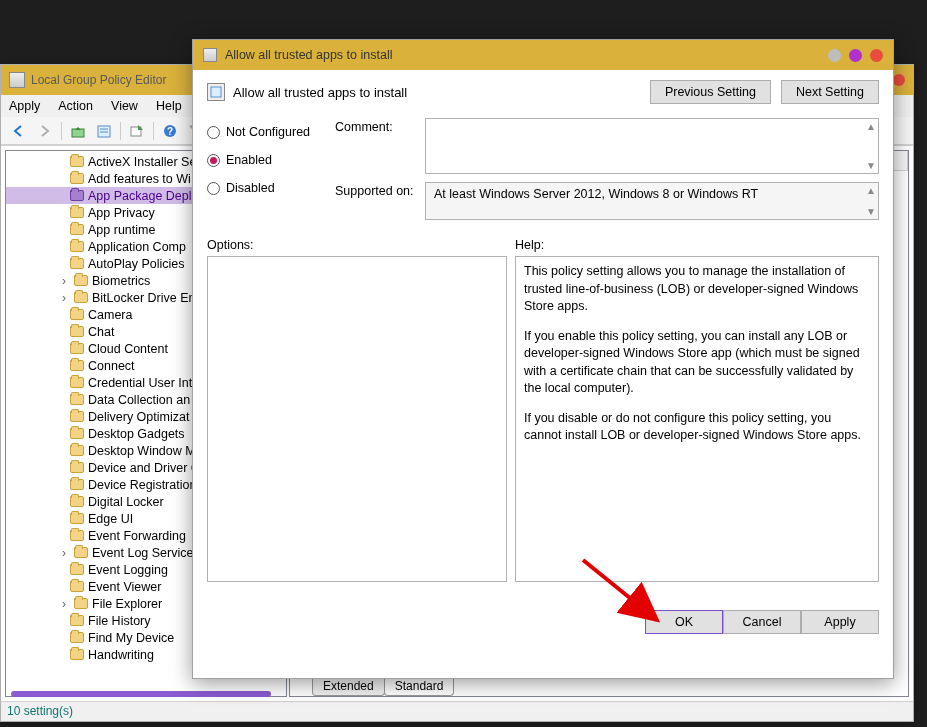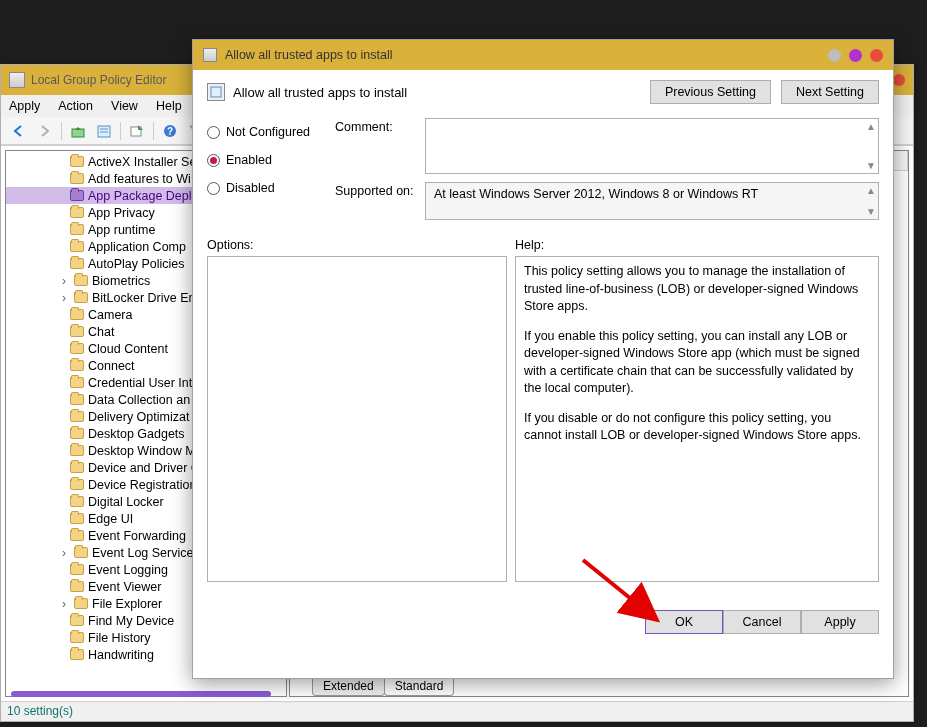--- a/index.html
+++ b/index.html
@@ -255,25 +255,25 @@
             <span class="folder-icon"></span>
             <span class="label">Event Viewer</span>
           </div>
           <div class="tree-row has-exp">
             <span class="exp">›</span>
             <span class="folder-icon"></span>
             <span class="label">File Explorer</span>
           </div>
           <div class="tree-row">
             <span class="folder-icon"></span>
+            <span class="label">File History</span>
+          </div>
+          <div class="tree-row">
+            <span class="folder-icon"></span>
             <span class="label">Find My Device</span>
-          </div>
-          <div class="tree-row">
-            <span class="folder-icon"></span>
-            <span class="label">File History</span>
           </div>
           <div class="tree-row">
             <span class="folder-icon"></span>
             <span class="label">Handwriting</span>
           </div>
         </div>
       <div class="tree-scrollfoot"></div>
     </div>
     <div class="gp-right">
       <div class="gp-right-header">

